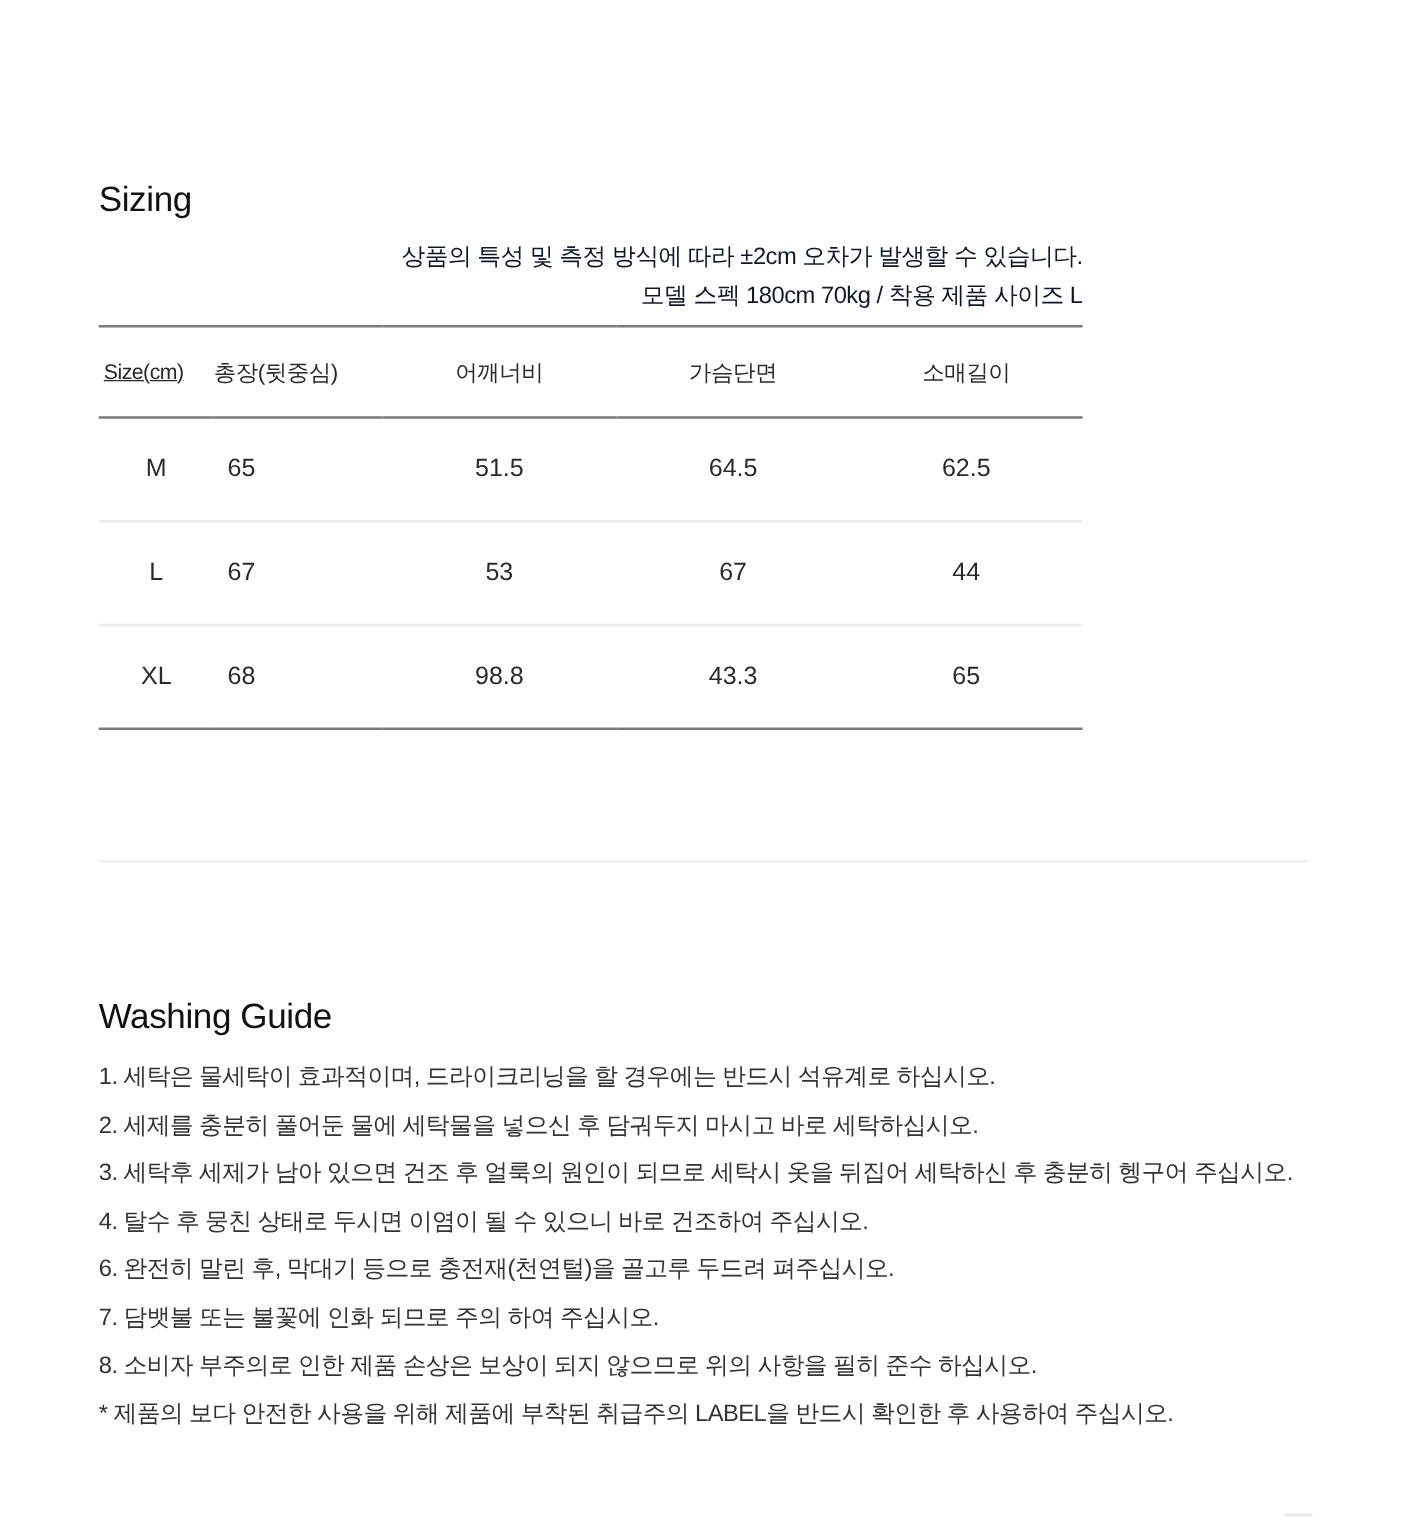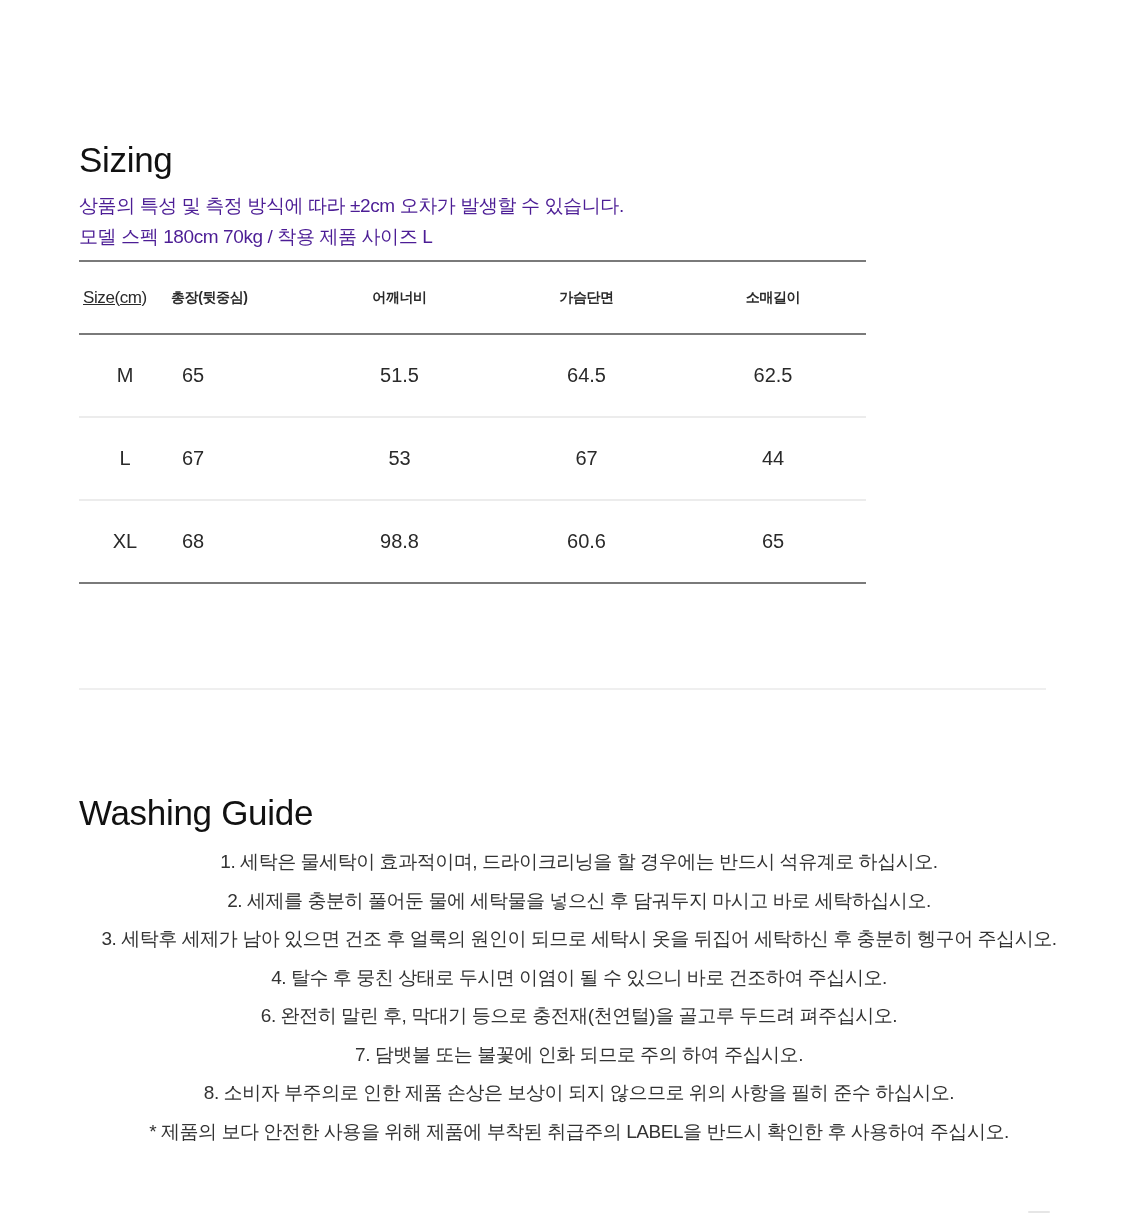--- a/index.html
+++ b/index.html
@@ -13,52 +13,53 @@
       position: relative;
       overflow: hidden;
       font-family: "Liberation Sans", "DejaVu Sans", sans-serif;
       color: #222222;
     }
     .section {
       position: absolute;
       left: 79px;
     }
     .h-title {
-      font-size: 35px;
+      font-size: 28px;
       font-weight: 400;
       color: #111111;
       margin: 0;
       line-height: 40px;
       letter-spacing: -0.3px;
     }
     .sizing { top: 140px; width: 787px; }
     .sizing .h-title { margin-bottom: 10px; }
     .note {
       font-size: 19px;
       line-height: 31px;
-      color: #4c1d95;
+      color: #0f172a;
       letter-spacing: -0.4px;
       white-space: nowrap;
+      text-align: right;
     }
     .size-table {
       position: absolute;
       left: 0;
       top: 120px;
       width: 787px;
       border-collapse: collapse;
       table-layout: fixed;
     }
     .size-table thead tr {
       border-top: 2px solid #7a7a7a;
       border-bottom: 2px solid #7a7a7a;
     }
     .size-table th {
       height: 71px;
-      font-size: 14px;
-      font-weight: 700;
+      font-size: 18px;
+      font-weight: 400;
       color: #2a2a2a;
       text-align: center;
       padding: 0;
       letter-spacing: -0.4px;
       white-space: nowrap;
     }
     .size-table th.col-size {
       font-weight: 400;
       text-align: left;
       padding-left: 4px;
@@ -86,21 +87,20 @@
       height: 0;
       border-top: 2px solid #efefef;
     }
 
     .washing { top: 793px; width: 1000px; }
     .washing .h-title { margin-bottom: 10px; }
     .guide-list {
       list-style: none;
       margin: 0;
       padding: 0;
-      text-align: center;
     }
     .guide-list li {
       font-size: 19px;
       line-height: 38.5px;
       color: #333333;
       letter-spacing: -0.45px;
       white-space: nowrap;
     }
     .scroll-hint {
       position: absolute;
@@ -149,21 +149,21 @@
         <td class="cell-size">L</td>
         <td class="cell-len">67</td>
         <td>53</td>
         <td>67</td>
         <td>44</td>
       </tr>
       <tr>
         <td class="cell-size">XL</td>
         <td class="cell-len">68</td>
         <td>98.8</td>
-        <td>60.6</td>
+        <td>43.3</td>
         <td>65</td>
       </tr>
     </tbody>
   </table>
 </section>
 
 <div class="divider"></div>
 
 <section class="section washing">
   <h2 class="h-title">Washing Guide</h2>

